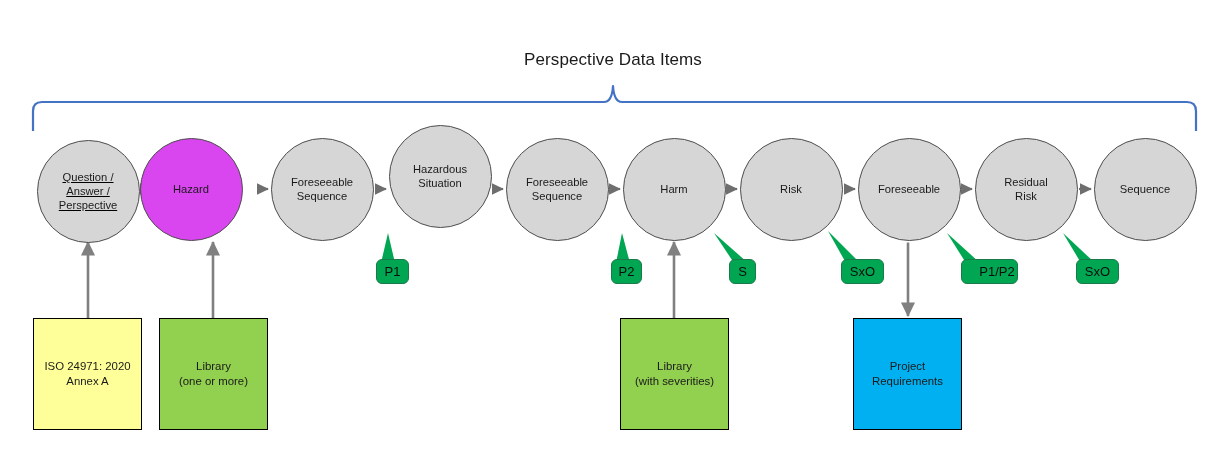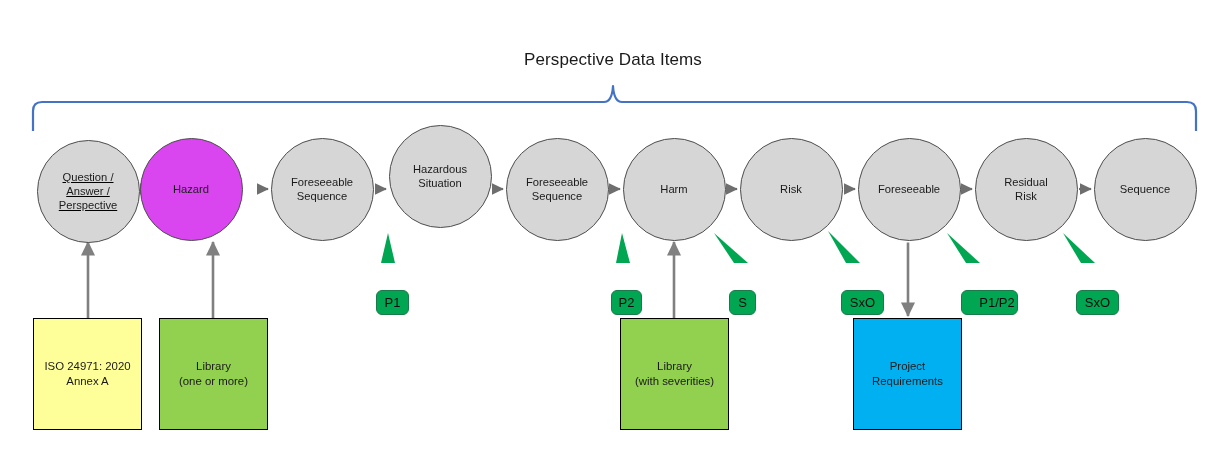--- a/index.html
+++ b/index.html
@@ -89,21 +89,20 @@
     position: absolute;
     height: 25px;
     border-radius: 6px;
     background: #00a651;
     border: 1.2px solid #1b7a4a;
     box-sizing: border-box;
     display: flex;
     align-items: center;
     justify-content: center;
     padding: 0 7px;
-    margin-top: 31px;
   }
   .tag-callout-label {
     font-size: 13px;
     line-height: 14px;
     color: #0d0d0d;
     white-space: nowrap;
   }
 </style>
 </head>
 <body>

